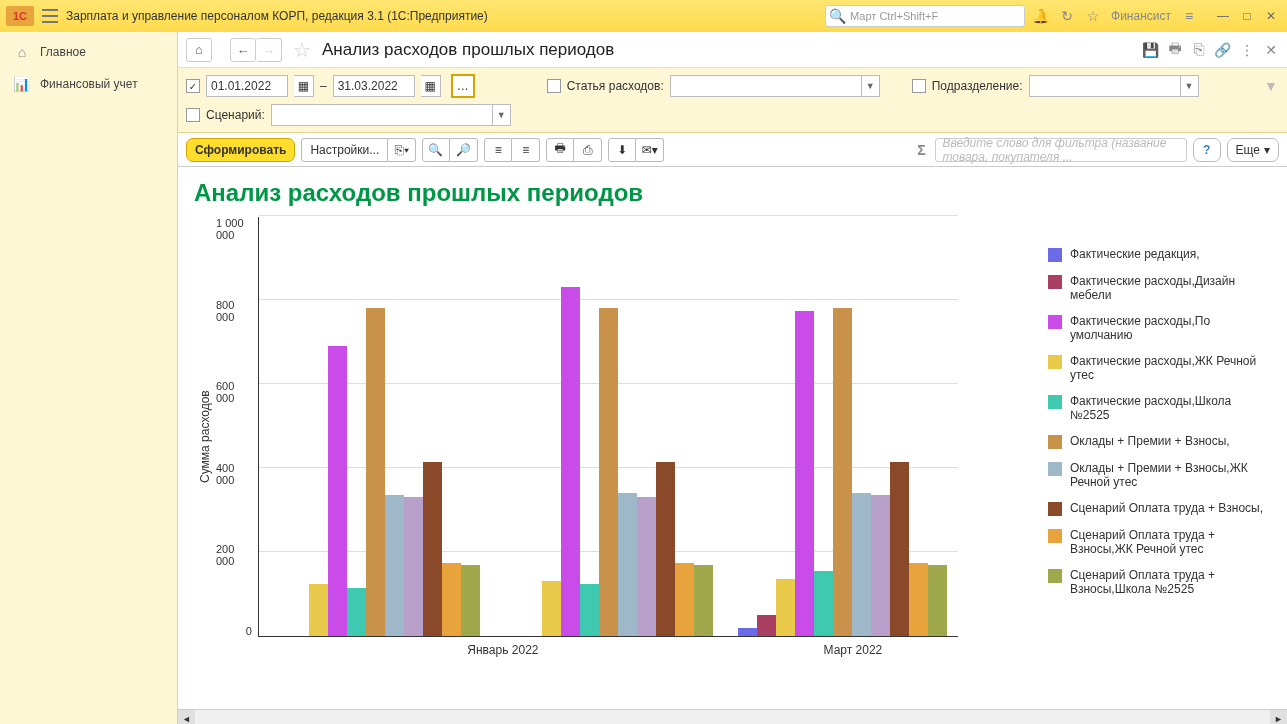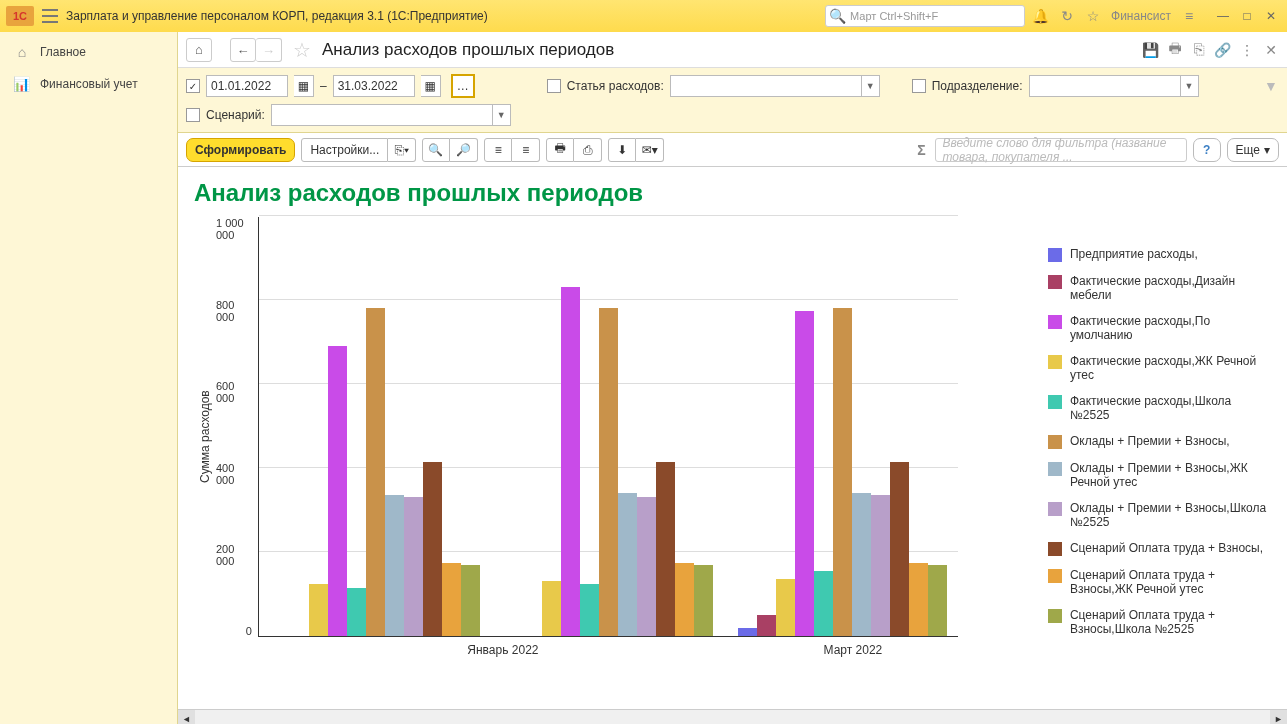--- a/index.html
+++ b/index.html
@@ -255,21 +255,21 @@
               </div>
             </div>
           <div class="x-labels" id="xlabels">
               <div>Январь 2022</div>
               <div>Март 2022</div>
             </div>
         </div>
         <div class="legend" id="legend">
             <div class="legend-item">
               <div class="legend-sw" style="background: rgb(107, 107, 232);"></div>
-              <div>Предприятие расходы,</div>
+              <div>Фактические редакция,</div>
             </div>
             <div class="legend-item">
               <div class="legend-sw" style="background: rgb(169, 64, 100);"></div>
               <div>Фактические расходы,Дизайн мебели</div>
             </div>
             <div class="legend-item">
               <div class="legend-sw" style="background: rgb(201, 75, 232);"></div>
               <div>Фактические расходы,По умолчанию</div>
             </div>
             <div class="legend-item">
@@ -280,24 +280,20 @@
               <div class="legend-sw" style="background: rgb(63, 201, 176);"></div>
               <div>Фактические расходы,Школа №2525</div>
             </div>
             <div class="legend-item">
               <div class="legend-sw" style="background: rgb(201, 146, 74);"></div>
               <div>Оклады + Премии + Взносы,</div>
             </div>
             <div class="legend-item">
               <div class="legend-sw" style="background: rgb(159, 184, 201);"></div>
               <div>Оклады + Премии + Взносы,ЖК Речной утес</div>
-            </div>
-            <div class="legend-item">
-              <div class="legend-sw" style="background: rgb(184, 159, 201);"></div>
-              <div>Оклады + Премии + Взносы,Школа №2525</div>
             </div>
             <div class="legend-item">
               <div class="legend-sw" style="background: rgb(138, 74, 42);"></div>
               <div>Сценарий Оплата труда + Взносы,</div>
             </div>
             <div class="legend-item">
               <div class="legend-sw" style="background: rgb(232, 163, 61);"></div>
               <div>Сценарий Оплата труда + Взносы,ЖК Речной утес</div>
             </div>
             <div class="legend-item">

